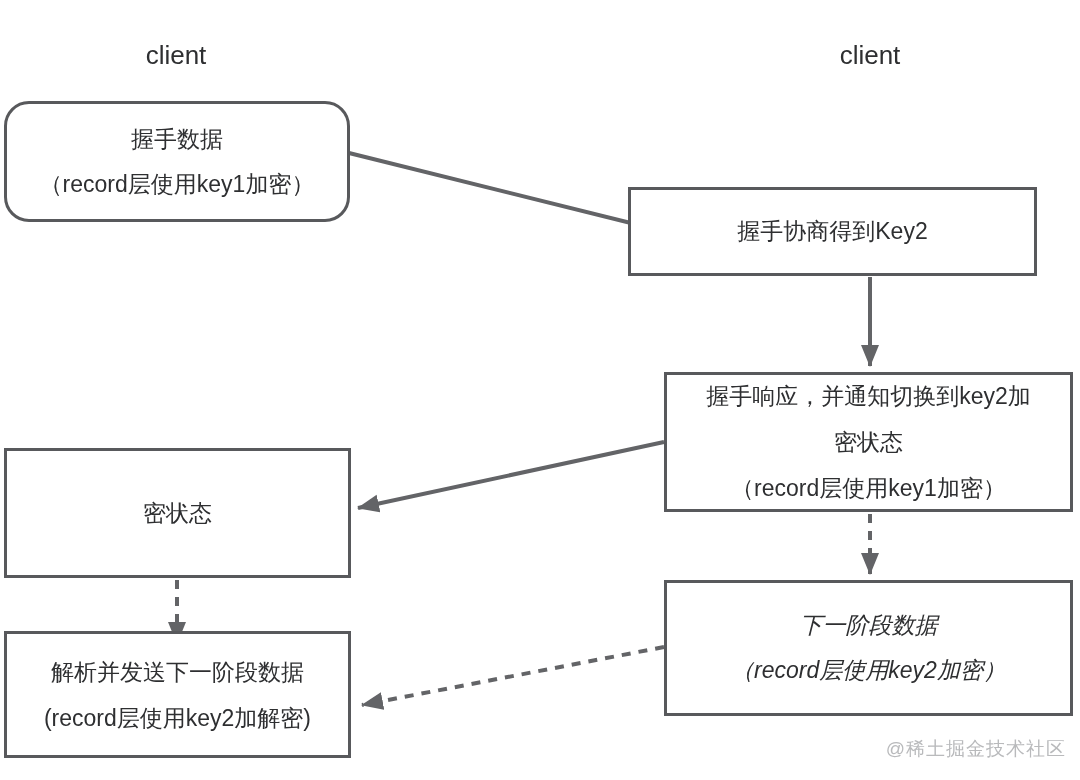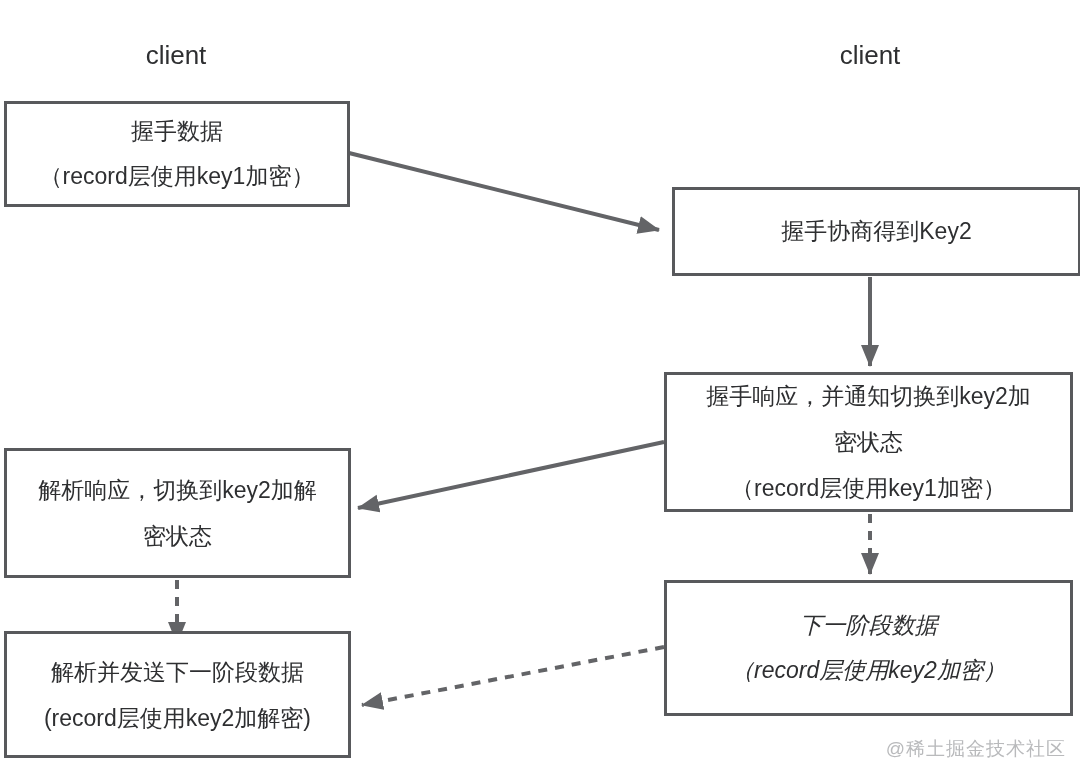--- a/index.html
+++ b/index.html
@@ -39,22 +39,22 @@
     flex-direction: column;
     justify-content: center;
     align-items: center;
     text-align: center;
     color: var(--text);
     font-size: 23px;
     line-height: 45px;
     z-index: 2;
   }
   .node .line { white-space: nowrap; }
-  #node-handshake-data      { left: 4px;   top: 101px; width: 346px; height: 106px; }
-  #node-negotiate-key2      { left: 672px; top: 187px; width: 409px; height: 89px;  }
+  #node-handshake-data      { left: 4px;   top: 101px; width: 346px; height: 121px; border-radius: 25px; }
+  #node-negotiate-key2      { left: 628px; top: 187px; width: 409px; height: 89px;  }
   #node-handshake-response  { left: 664px; top: 372px; width: 409px; height: 140px; line-height: 46px; align-items: center; }
   #node-parse-response      { left: 4px;   top: 448px; width: 347px; height: 130px; line-height: 46px; }
   #node-next-stage-data     { left: 664px; top: 580px; width: 409px; height: 136px; font-style: italic; }
   #node-parse-and-send      { left: 4px;   top: 631px; width: 347px; height: 127px; line-height: 46px; }
   svg.arrows {
     position: absolute;
     left: 0; top: 0;
     width: 1080px;
     height: 780px;
     z-index: 1;
@@ -101,21 +101,20 @@
     <div class="line">握手协商得到Key2</div>
   </div>
 
   <div class="node" id="node-handshake-response">
     <div class="line">握手响应，并通知切换到key2加</div>
     <div class="line">密状态</div>
     <div class="line">（record层使用key1加密）</div>
   </div>
 
   <div class="node" id="node-parse-response">
-    <div class="line">解析响应，切换到key2加解</div>
     <div class="line">密状态</div>
   </div>
 
   <div class="node" id="node-next-stage-data">
     <div class="line">下一阶段数据</div>
     <div class="line">（record层使用key2加密）</div>
   </div>
 
   <div class="node" id="node-parse-and-send">
     <div class="line">解析并发送下一阶段数据</div>

